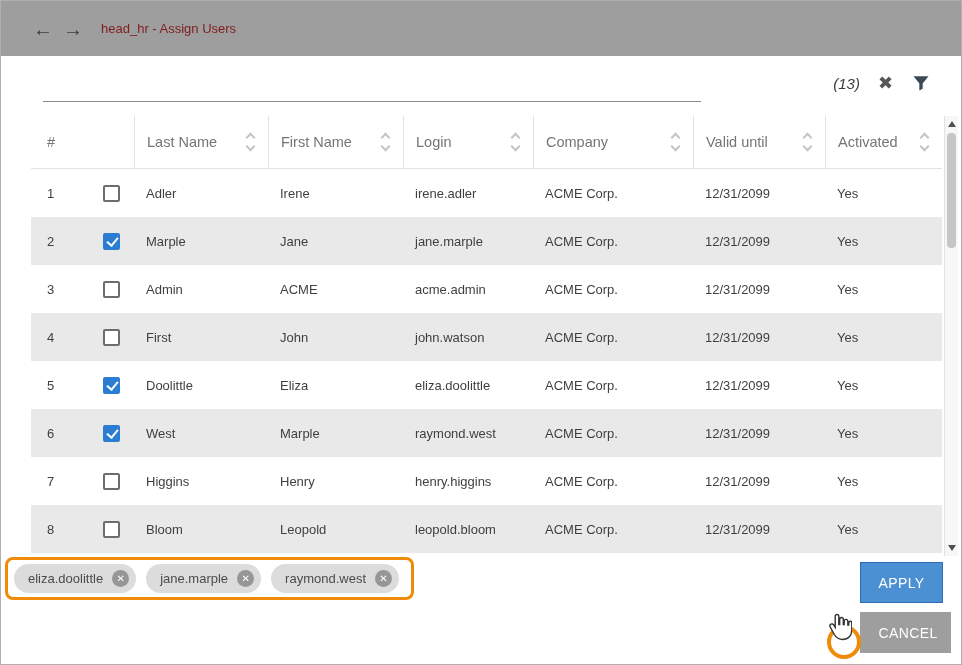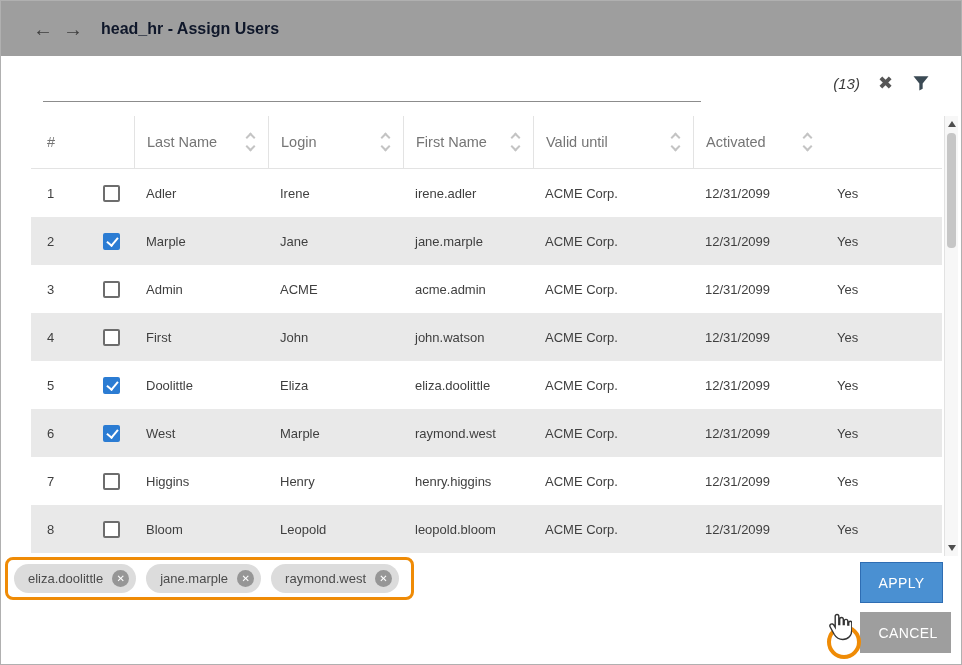--- a/index.html
+++ b/index.html
@@ -11,21 +11,21 @@
     border:1px solid #b0b0b0; background:#fff; overflow:hidden;
   }
 
   
   .titlebar{
     position:absolute; top:0; left:0; right:0; height:55px;
     background:#9e9e9e; display:flex; align-items:center;
     padding-left:32px; gap:10px;
   }
   .nav-arrow{ font-size:20px; color:#3d3d3d; font-weight:bold; line-height:1; cursor:default; }
-  .titlebar .title{ font-size:16px; color:#0f172a; margin-left:8px;font-weight:bold; }
+  .titlebar .title{ font-size:13px; color:#7f1d1d; margin-left:8px; }
 
   
   .filter-input{
     position:absolute; left:42px; top:70px; width:658px; height:31px;
     border:none; border-bottom:1px solid #8c8c8c; outline:none;
     font-size:15px; font-family:inherit; color:#3d3d3d; background:transparent;
   }
   .filter-right{
     position:absolute; top:68px; right:30px; height:28px;
     display:flex; align-items:center; gap:18px;
@@ -161,28 +161,35 @@
           <span>#</span>
         </div>
         <div class="tcell">
           <span>Last Name</span>
           <span class="sort">
             <i class="chev up"></i>
             <i class="chev down"></i>
           </span>
         </div>
         <div class="tcell">
+          <span>First Name</span>
+          <span class="sort">
+            <i class="chev up"></i>
+            <i class="chev down"></i>
+          </span>
+        </div>
+        <div class="tcell">
           <span>Login</span>
           <span class="sort">
             <i class="chev up"></i>
             <i class="chev down"></i>
           </span>
         </div>
         <div class="tcell">
-          <span>First Name</span>
+          <span>Company</span>
           <span class="sort">
             <i class="chev up"></i>
             <i class="chev down"></i>
           </span>
         </div>
         <div class="tcell">
           <span>Valid until</span>
           <span class="sort">
             <i class="chev up"></i>
             <i class="chev down"></i>

